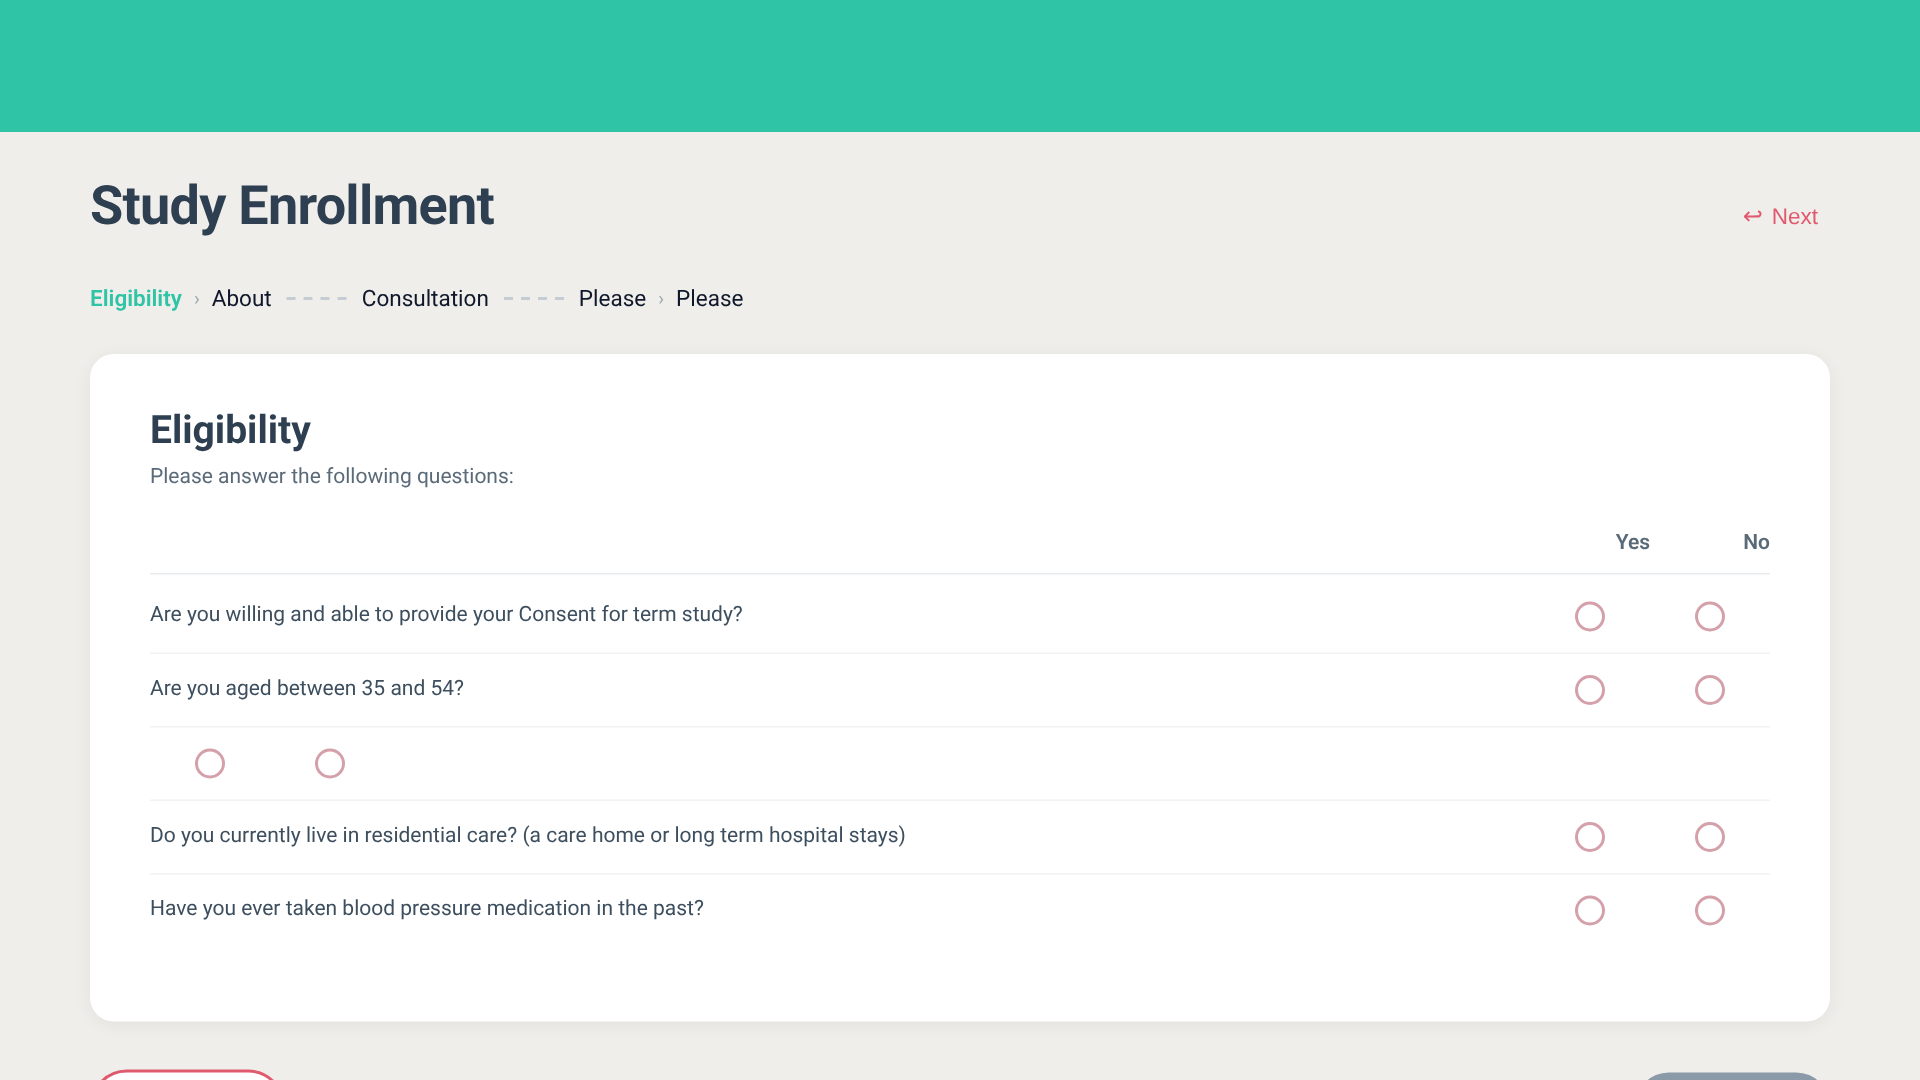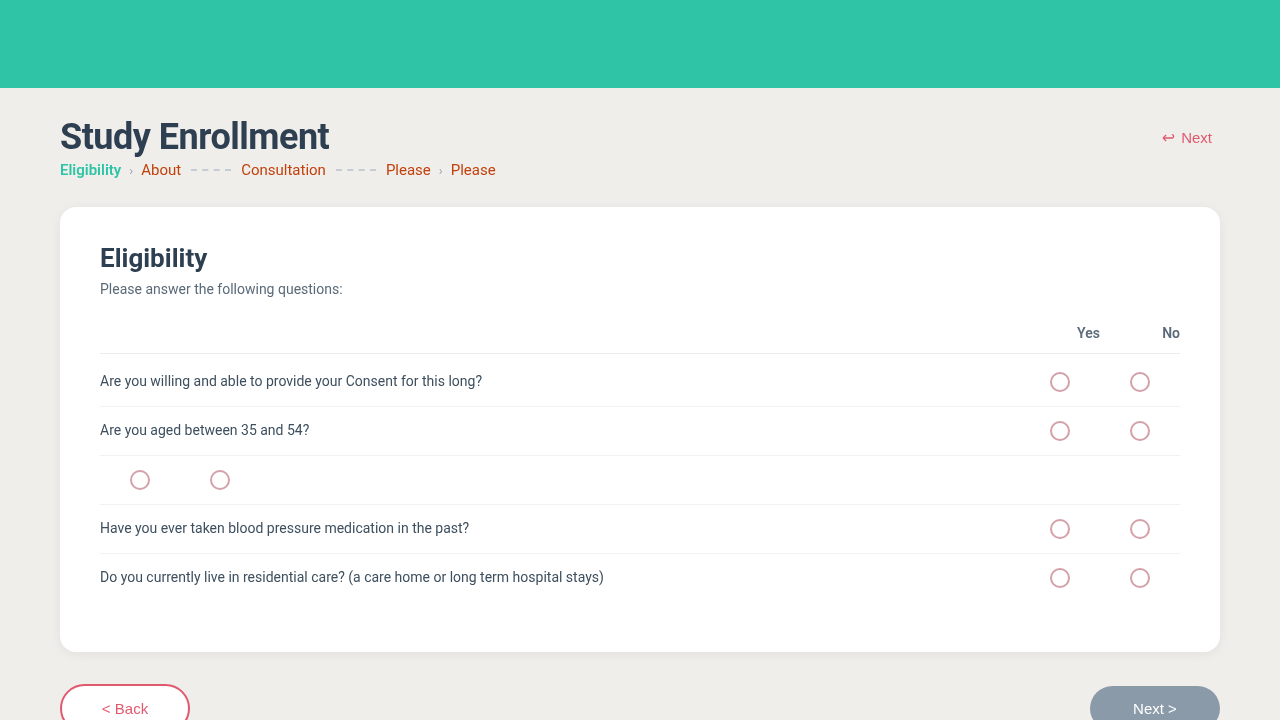--- a/index.html
+++ b/index.html
@@ -21,22 +21,22 @@
     
     .main-content {
       flex: 1;
       padding: 28px 60px 40px 60px;
       position: relative;
     }
 
     .header-row {
       display: flex;
       justify-content: space-between;
-      align-items: center;
-      margin-bottom: 3px;
+      align-items: flex-end;
+      margin-bottom: 32px;
       gap: 40px;
     }
 
     .page-title {
       font-size: 36px;
       font-weight: 700;
       color: #2d3f50;
       letter-spacing: -0.5px;
     }
 
@@ -60,21 +60,21 @@
     
     .breadcrumb {
       display: flex;
       align-items: center;
       gap: 8px;
       margin-bottom: 28px;
       font-size: 15px;
     }
 
     .breadcrumb-item {
-      color: #c2410c;
+      color: #0f172a;
     }
 
     .breadcrumb-item.active {
       color: #2ec4a5;
       font-weight: 600;
     }
 
     .breadcrumb-separator {
       color: #9aa5b0;
       font-size: 13px;
@@ -240,21 +240,21 @@
     <p class="card-subtitle">Please answer the following questions:</p>
 
     <div class="questions-table">
 
       <div class="table-header">
         <div class="col-yes">Yes</div>
         <div class="col-no">No</div>
       </div>
 
       <div class="question-row">
-        <span class="question-text">Are you willing and able to provide your Consent for this long?</span>
+        <span class="question-text">Are you willing and able to provide your Consent for term study?</span>
         <div class="radio-group">
           <div class="radio-cell">
             <input type="radio" name="q1" class="radio-input" style="">
           </div>
           <div class="radio-cell">
             <input type="radio" name="q1" class="radio-input" style="">
           </div>
         </div>
       </div>
 
@@ -275,39 +275,39 @@
           <div class="radio-cell">
             <input type="radio" name="q3" class="radio-input" style="">
           </div>
           <div class="radio-cell">
             <input type="radio" name="q3" class="radio-input" style="">
           </div>
         </div>
       </div>
 
       <div class="question-row">
+        <span class="question-text">Do you currently live in residential care? (a care home or long term hospital stays)</span>
+        <div class="radio-group">
+          <div class="radio-cell">
+            <input type="radio" name="q5" class="radio-input" style="">
+          </div>
+          <div class="radio-cell">
+            <input type="radio" name="q5" class="radio-input" style="">
+          </div>
+        </div>
+      </div>
+
+      <div class="question-row">
         <span class="question-text">Have you ever taken blood pressure medication in the past?</span>
         <div class="radio-group">
           <div class="radio-cell">
             <input type="radio" name="q4" class="radio-input" style="">
           </div>
           <div class="radio-cell">
             <input type="radio" name="q4" class="radio-input" style="">
-          </div>
-        </div>
-      </div>
-
-      <div class="question-row">
-        <span class="question-text">Do you currently live in residential care? (a care home or long term hospital stays)</span>
-        <div class="radio-group">
-          <div class="radio-cell">
-            <input type="radio" name="q5" class="radio-input" style="">
-          </div>
-          <div class="radio-cell">
-            <input type="radio" name="q5" class="radio-input" style="">
           </div>
         </div>
       </div>
 
     </div>
   </div>
 
   <div class="nav-buttons">
     <button class="back-btn">&lt; Back</button>
     <button class="next-btn">Next &gt;</button>

